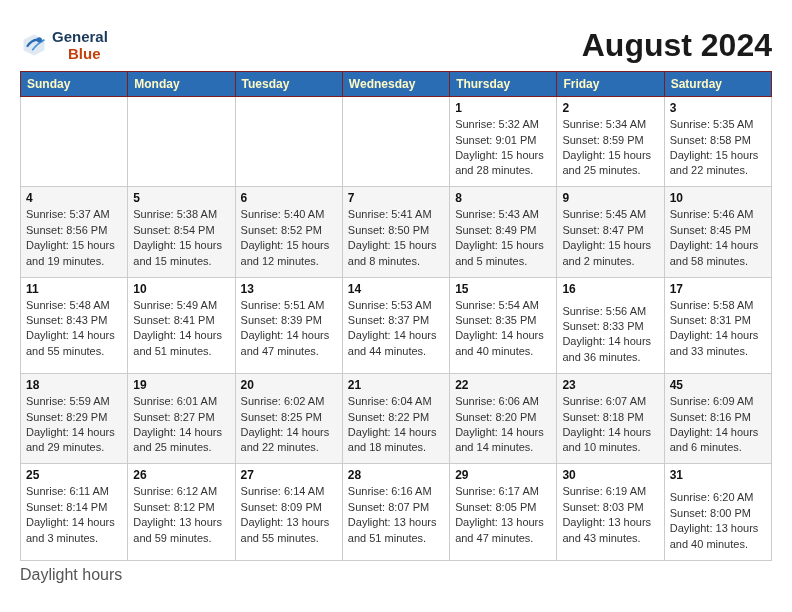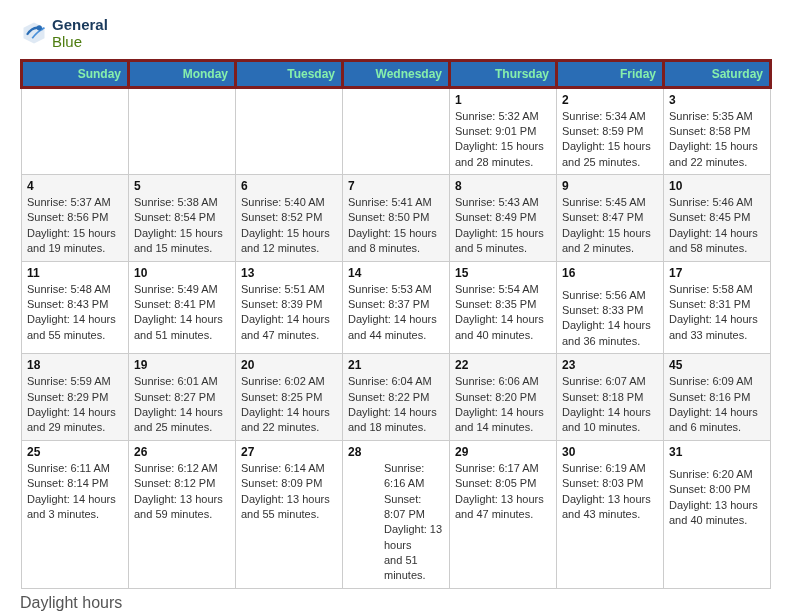--- a/index.html
+++ b/index.html
@@ -6,21 +6,21 @@
     body {
       font-family: Arial, sans-serif;
       background: #fff;
       width: 792px;
       height: 612px;
       overflow: hidden;
     }
     .page {
       width: 792px;
       height: 612px;
-      padding: 16px 20px;
+      padding: 28px 20px;
       display: flex;
       flex-direction: column;
     }
     .header {
       display: flex;
       align-items: flex-start;
       justify-content: space-between;
       margin-bottom: 8px;
     }
     .logo {
@@ -48,26 +48,26 @@
     }
     .calendar {
       flex: 1;
       border: 1px solid #ccc;
       border-collapse: collapse;
       width: 100%;
       table-layout: fixed;
     }
     .calendar th {
       background: #2a6db5;
-      color: #86efac;
-      text-align: right;
+      color: #fef9c3;
+      text-align: left;
       padding: 5px 6px;
       font-size: 12px;
       font-weight: bold;
-      border: 3px solid #7f1d1d;
+      border: 1px solid #7f1d1d;
     }
     .calendar td {
       border: 1px solid #ccc;
       vertical-align: top;
       padding: 4px 5px;
       font-size: 9.5px;
       color: #222;
       height: 82px;
       background: #fff;
     }
@@ -102,24 +102,25 @@
   <div class="header">
     <div class="logo">
       <svg class="logo-icon" viewBox="0 0 32 32" xmlns="http://www.w3.org/2000/svg">
         <polygon points="16,4 28,10 28,22 16,28 4,22 4,10" fill="#2a6db5" opacity="0.15"></polygon>
         <path d="M8,18 Q16,6 26,12" stroke="#2a6db5" stroke-width="2.5" fill="none"></path>
         <path d="M14,22 Q20,14 28,10" stroke="#4a90d9" stroke-width="2" fill="none"></path>
         <circle cx="22" cy="10" r="3" fill="#2a6db5"></circle>
       </svg>
       <div>
         <div style="font-size:15px;font-weight:bold;color:#1a3a5c;line-height:1.15;">General</div>
-        <div style="font-size:15px;font-weight:normal;color:#4d7c0f;line-height:1.15;">Blue</div>
+        <div style="font-size:15px;font-weight:bold;color:#c2410c;line-height:1.15;margin-left:16px;">Blue</div>
       </div>
     </div>
     <div class="title-block">
+      <div class="month-title">August 2024</div>
     </div>
   </div>
 
   <table class="calendar">
     <thead>
       <tr>
 
       <th>Sunday</th>
           <th>Monday</th>
           <th>Tuesday</th>
@@ -327,21 +328,21 @@
           </td>
           <td>
             <div class="day-number">27</div>
             <div class="day-info" style="white-space: pre-line;">Sunrise: 6:14 AM
 Sunset: 8:09 PM
 Daylight: 13 hours
 and 55 minutes.</div>
           </td>
           <td>
             <div class="day-number">28</div>
-            <div class="day-info" style="white-space: pre-line; margin-left: 36px;">Sunrise: 6:16 AM
+            <div class="day-info" style="white-space: pre-line;">Sunrise: 6:16 AM
 Sunset: 8:07 PM
 Daylight: 13 hours
 and 51 minutes.</div>
           </td>
           <td>
             <div class="day-number">29</div>
             <div class="day-info" style="white-space: pre-line;">Sunrise: 6:17 AM
 Sunset: 8:05 PM
 Daylight: 13 hours
 and 47 minutes.</div>

